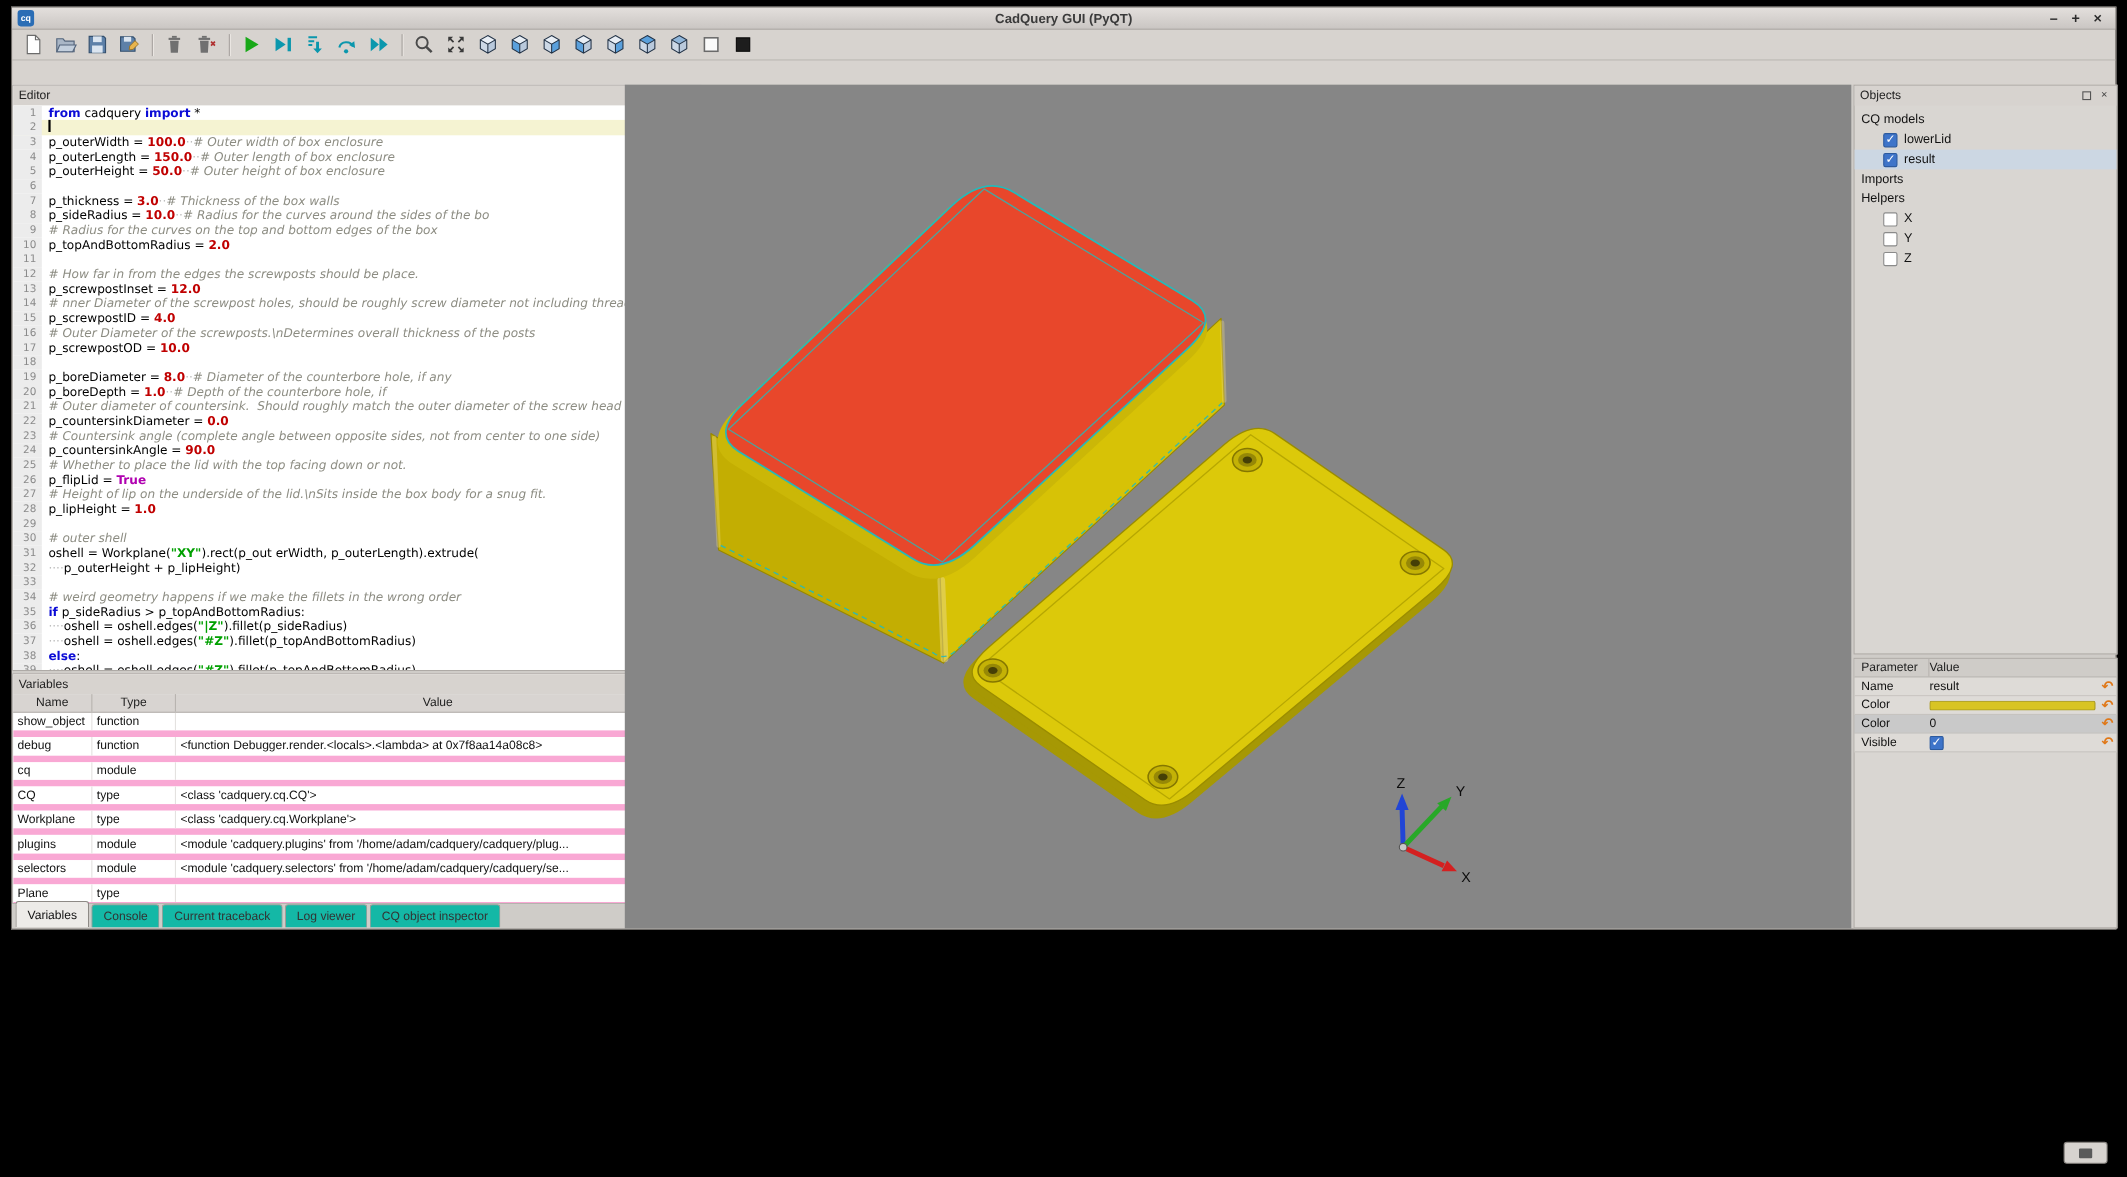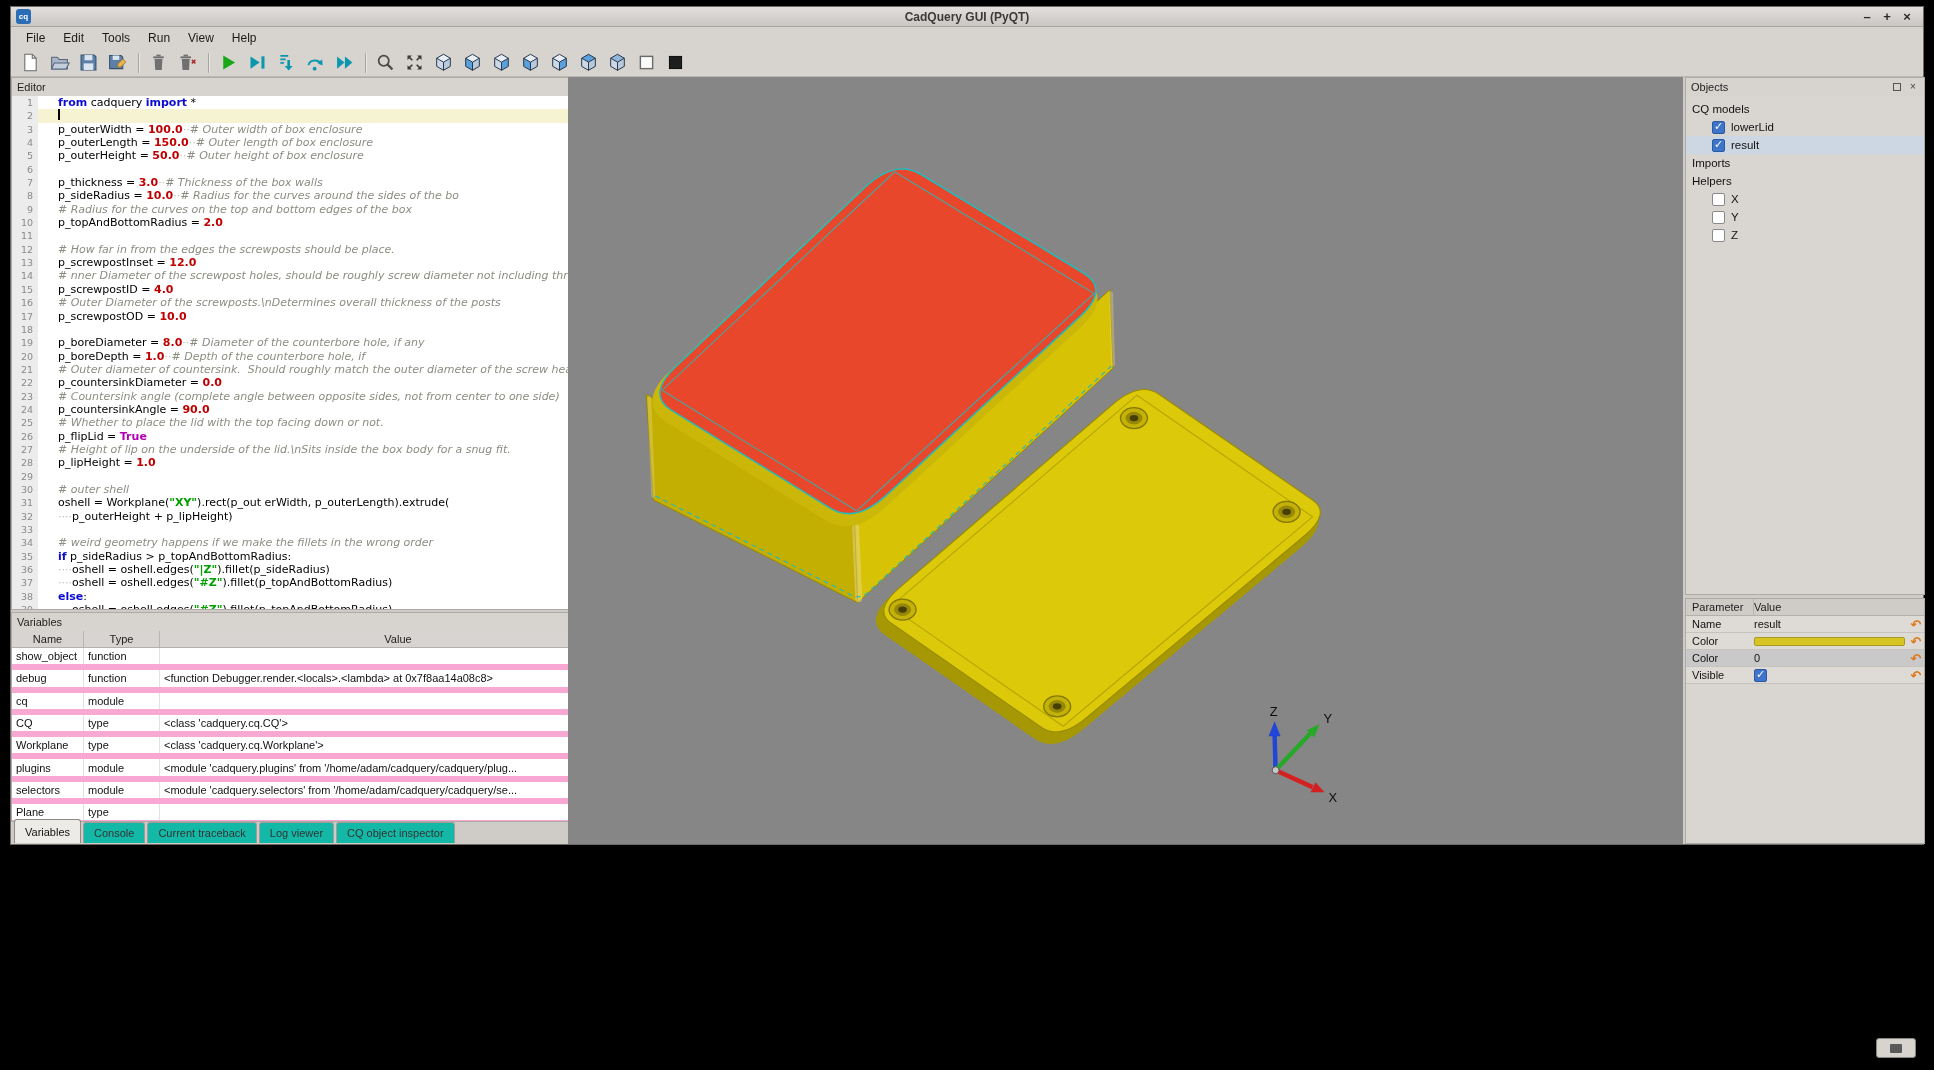--- a/index.html
+++ b/index.html
@@ -35,21 +35,21 @@
   .pbtn{width:12px;height:12px;font-size:10px;line-height:11px;text-align:center;color:#444;position:relative}
   .pbtn.pfloat::after{content:"";position:absolute;left:2px;top:2px;width:6px;height:6px;border:1px solid #555}
 
   
   .editor-panel{position:absolute;top:0;left:0;right:0;height:533px;background:#fff}
   .code-area{position:absolute;top:18px;left:0;right:0;bottom:0;background:#fff;overflow:hidden}
   .code-lines{position:absolute;left:0;top:0;right:13px;bottom:0;overflow:hidden}
   .cl{display:flex;height:13.35px;line-height:13.35px;font-family:"DejaVu Sans",sans-serif;font-size:11px}
   .cl.cur{background:#f5f3d2}
   .ln{flex:0 0 26px;text-align:right;padding-right:5px;background:#ececec;color:#8a8a8a;font-size:9.5px}
-  .ct{padding-left:20px;white-space:pre}
+  .ct{padding-left:6px;white-space:pre}
   .tk-k{color:#0b0bd6;font-weight:bold}
   .tk-n{color:#c00000;font-weight:bold}
   .tk-c{color:#8c8c82;font-style:italic}
   .tk-s{color:#00a000;font-weight:bold}
   .tk-b{color:#b000b0;font-weight:bold}
   .tk-p{color:#000}
   .tk-w{color:#bcbcbc}
   .cursor{display:inline-block;width:1.5px;height:11px;background:#000;vertical-align:-1px}
   .vscroll{position:absolute;right:0;top:0;bottom:0;width:13px;background:#f0efee;border-left:1px solid #d8d4d0}
   .vthumb{position:absolute;left:1px;right:1px;top:1%;height:41%;background:#c2bfbc;border:1px solid #a29e9a;border-radius:5px}
@@ -106,28 +106,20 @@
   <div class="titlebar">
     <span class="app-icon">cq</span>
     <span class="title">CadQuery GUI (PyQT)</span>
     <span class="win-controls">
       <span class="win-btn">–</span>
       <span class="win-btn">+</span>
       <span class="win-btn">×</span>
     </span>
   </div>
 
-  <div class="menubar">
-      <span class="menu-item">File</span>
-      <span class="menu-item">Edit</span>
-      <span class="menu-item">Tools</span>
-      <span class="menu-item">Run</span>
-      <span class="menu-item">View</span>
-      <span class="menu-item">Help</span>
-    </div>
   <div class="toolbar">
       <span class="toolbtn">
         <svg viewBox="0 0 24 24">
           <path d="M5.5 2.5h8.5l4.5 4.5v14.5h-13z" fill="#fefefe" stroke="#6b6b6b" stroke-width="1.2"></path>
           <path d="M14 2.5V7h4.5" fill="none" stroke="#6b6b6b" stroke-width="1.2"></path>
         </svg>
       </span>
       <span class="toolbtn">
         <svg viewBox="0 0 24 24">
           <path d="M3 19.5V6h6.5l2 2.5H21v11z" fill="#a9b6c6" stroke="#54657c" stroke-width="1.2"></path>

